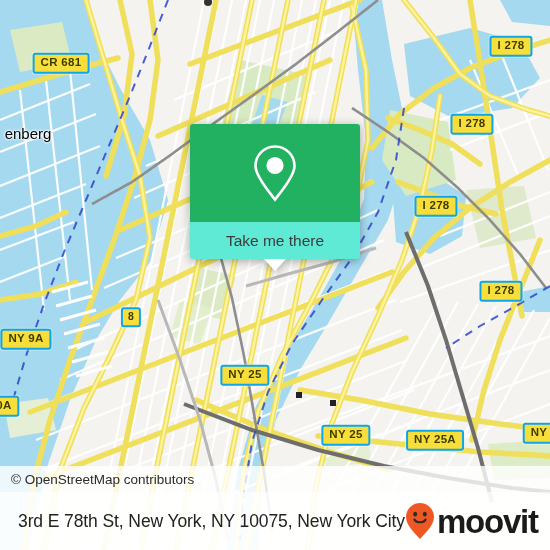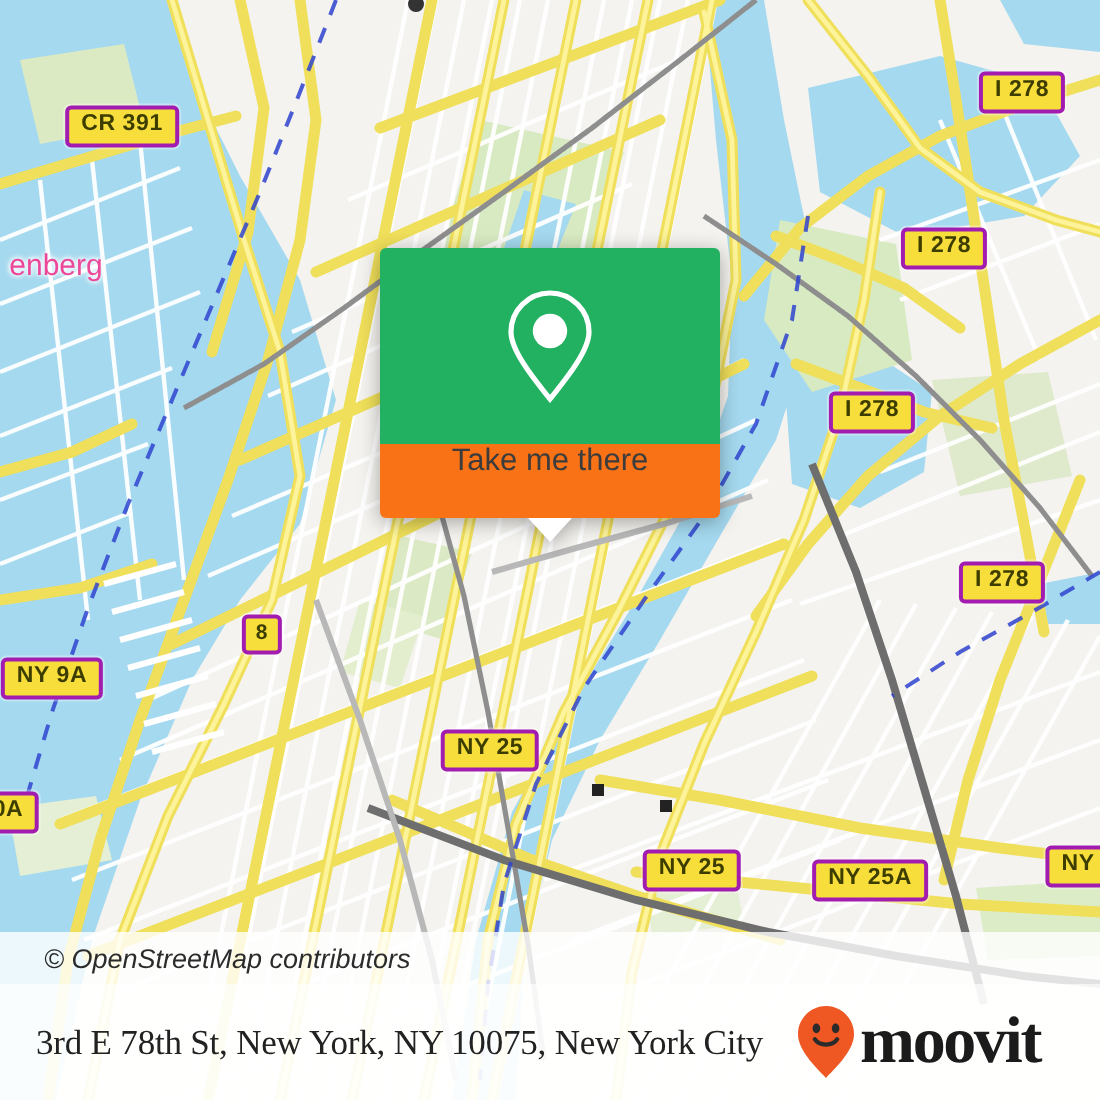--- a/index.html
+++ b/index.html
@@ -11,96 +11,94 @@
   #app{position:relative;width:550px;height:550px;overflow:hidden;}
 
   
   .map{position:absolute;inset:0;background:#eef0e9;overflow:hidden;}
   .map svg{display:block;width:550px;height:550px;}
 
   
   .shield{
     position:absolute;
     background:#f7de3a;
-    border:2px solid #a21caf;
+    border:2px solid #0ea5e9;
     border-radius:3px;
     color:#3d3d00;
     font-weight:bold;
     font-size:11.5px;
     letter-spacing:.3px;
     padding:2px 6px 3px 6px;
     line-height:1;
     white-space:nowrap;
     box-shadow:0 0 0 1px rgba(255,255,255,.35);
     transform:translate(-50%,-50%);
   }
   .shield.small{font-size:10.5px;padding:2px 5px 3px 5px;}
 
   .placename{
     position:absolute;
     transform:translate(-50%,-50%);
-    color:#ec4899;
+    color:#000000;
     font-size:15px;
     white-space:nowrap;
     text-shadow:0 0 3px #fff,0 0 3px #fff,0 0 2px #fff;
   }
 
   
   .popup{
     position:absolute;
     left:190px;top:124px;
     width:170px;
     filter:drop-shadow(0 2px 5px rgba(0,0,0,.33));
   }
   .popup-head{
     background:#22b161;
     height:98px;
     border-radius:3px 3px 0 0;
     display:flex;align-items:center;justify-content:center;
   }
   .popup-head svg{display:block;}
   .popup-foot{
-    background:#f97316;
+    background:#5eead4;
     height:37px;
     border-radius:0 0 3px 3px;
-    display:flex;justify-content:center;
+    display:flex;align-items:center;justify-content:center;
     color:#3c3c3c;
     font-size:15.5px;
     position:relative;
   }
   .popup-tail{
     position:absolute;
     left:50%;top:100%;
     transform:translateX(-50%);
     width:0;height:0;
     border-left:11px solid transparent;
     border-right:11px solid transparent;
     border-top:12px solid #fff;
   }
 
   
   .attrib{
     position:absolute;left:0;right:0;top:466px;height:26px;
     background:rgba(255,255,255,.80);
     display:flex;align-items:center;
-    padding-left:22px;
+    padding-left:11px;
     box-sizing:border-box;
     color:#2b2b2b;
     font-size:13.5px;
-    font-style:italic;
   }
 
   
   .footer{
     position:absolute;left:0;right:0;top:492px;height:58px;
     background:rgba(255,255,255,.93);
     display:flex;align-items:center;justify-content:space-between;
     padding:0 30px 0 18px;
     box-sizing:border-box;
-    font-family:Liberation Serif, serif;
   }
   .footer-addr{
     color:#222;
     font-size:17.5px;
     letter-spacing:-.1px;
     white-space:nowrap;
   }
   .brand{display:flex;align-items:center;gap:1px;}
   .brand svg{display:block;}
   .brand-word{
@@ -316,21 +314,21 @@
 
         <rect x="296" y="392" width="6" height="6" fill="#222"></rect>
         <rect x="330" y="400" width="6" height="6" fill="#222"></rect>
         <circle cx="208" cy="2" r="4" fill="#333"></circle>
       </g>
     </svg>
   </div>
 
   <div class="placename" style="left:28px;top:133px">enberg</div>
 
-  <div class="shield" style="left:61px;top:63px">CR 391</div>
+  <div class="shield" style="left:61px;top:63px">CR 681</div>
   <div class="shield" style="left:511px;top:46px">I 278</div>
   <div class="shield" style="left:472px;top:124px">I 278</div>
   <div class="shield" style="left:436px;top:206px">I 278</div>
   <div class="shield" style="left:501px;top:291px">I 278</div>
   <div class="shield small" style="left:131px;top:317px">8</div>
   <div class="shield" style="left:26px;top:339px">NY 9A</div>
   <div class="shield" style="left:245px;top:375px">NY 25</div>
   <div class="shield" style="left:346px;top:435px">NY 25</div>
   <div class="shield" style="left:435px;top:440px">NY 25A</div>
   <div class="shield" style="left:539px;top:433px">NY</div>

